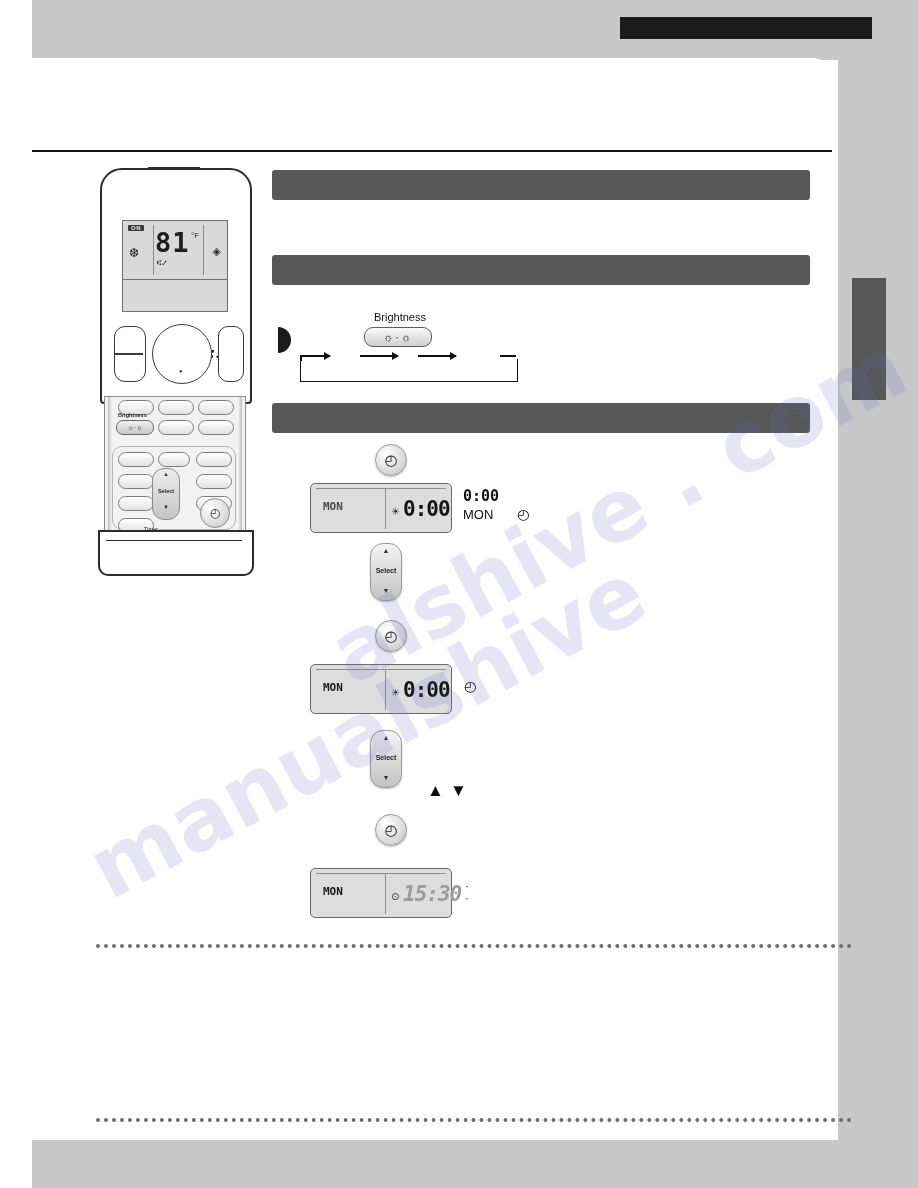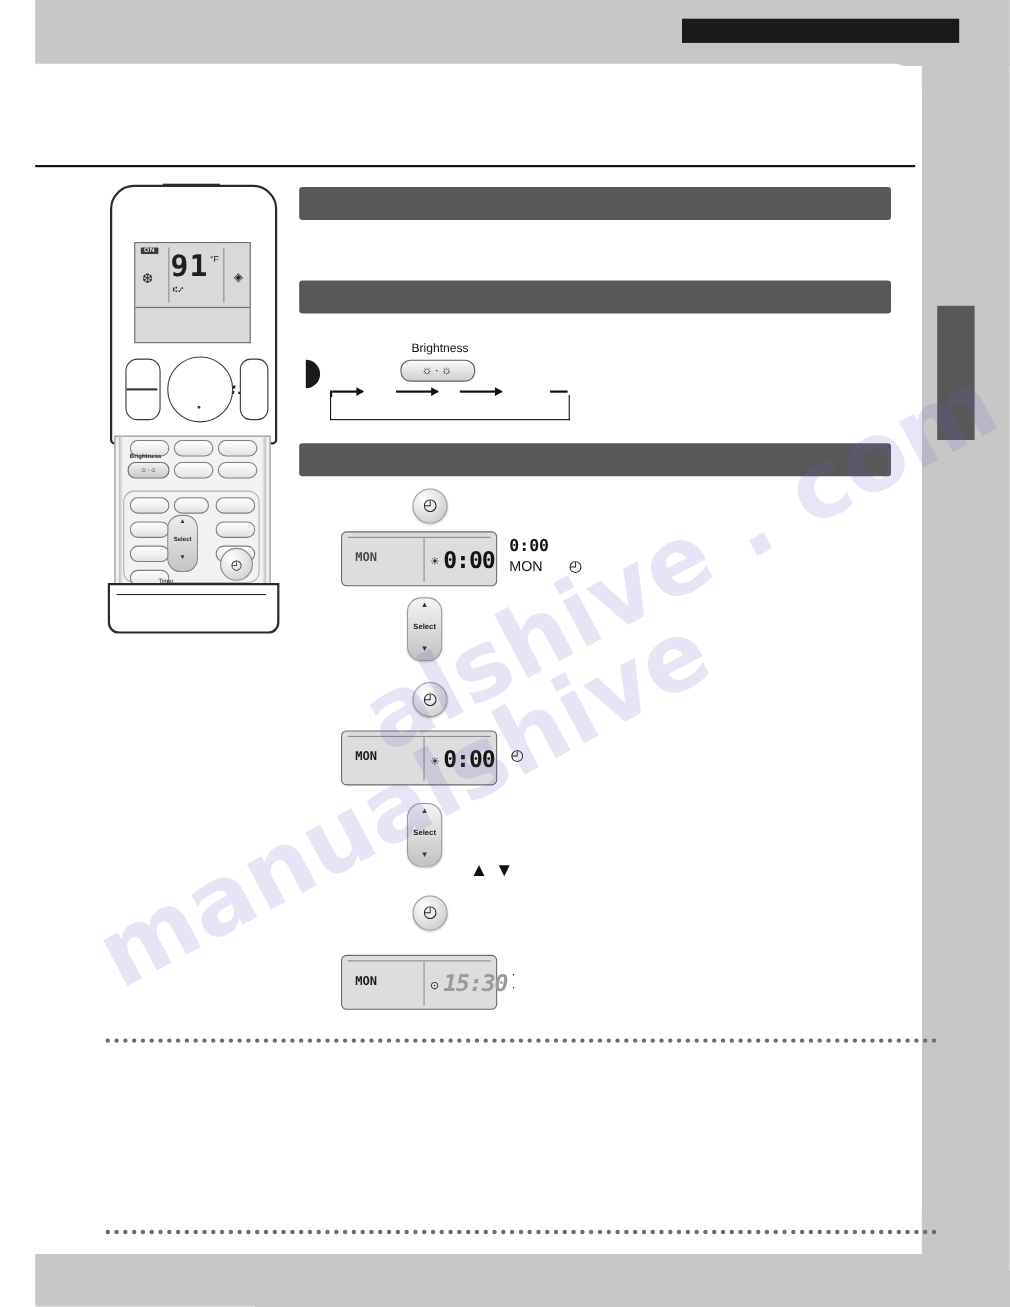--- a/index.html
+++ b/index.html
@@ -178,21 +178,21 @@
 
   <div id="remote-top-shell"></div>
   <div id="remote-top-notch"></div>
 
   <div id="remote-lcd">
     <div id="remote-lcd-top">
       <div class="lcd-vdiv" style="left:30px;"></div>
       <div class="lcd-vdiv" style="left:80px;"></div>
       <div id="lcd-on-badge">ON</div>
       <div id="lcd-snow">❆</div>
-      <div id="lcd-temp">91</div>
+      <div id="lcd-temp">81</div>
       <div id="lcd-temp-unit">°F</div>
       <div id="lcd-fan">⑆⑇</div>
       <div id="lcd-swing">◈</div>
     </div>
     <div id="remote-lcd-bottom">
       <div id="lcd-day">MON</div>
       <div id="lcd-clock-icon">⊙</div>
       <div id="lcd-time">15:30</div>
     </div>
   </div>

